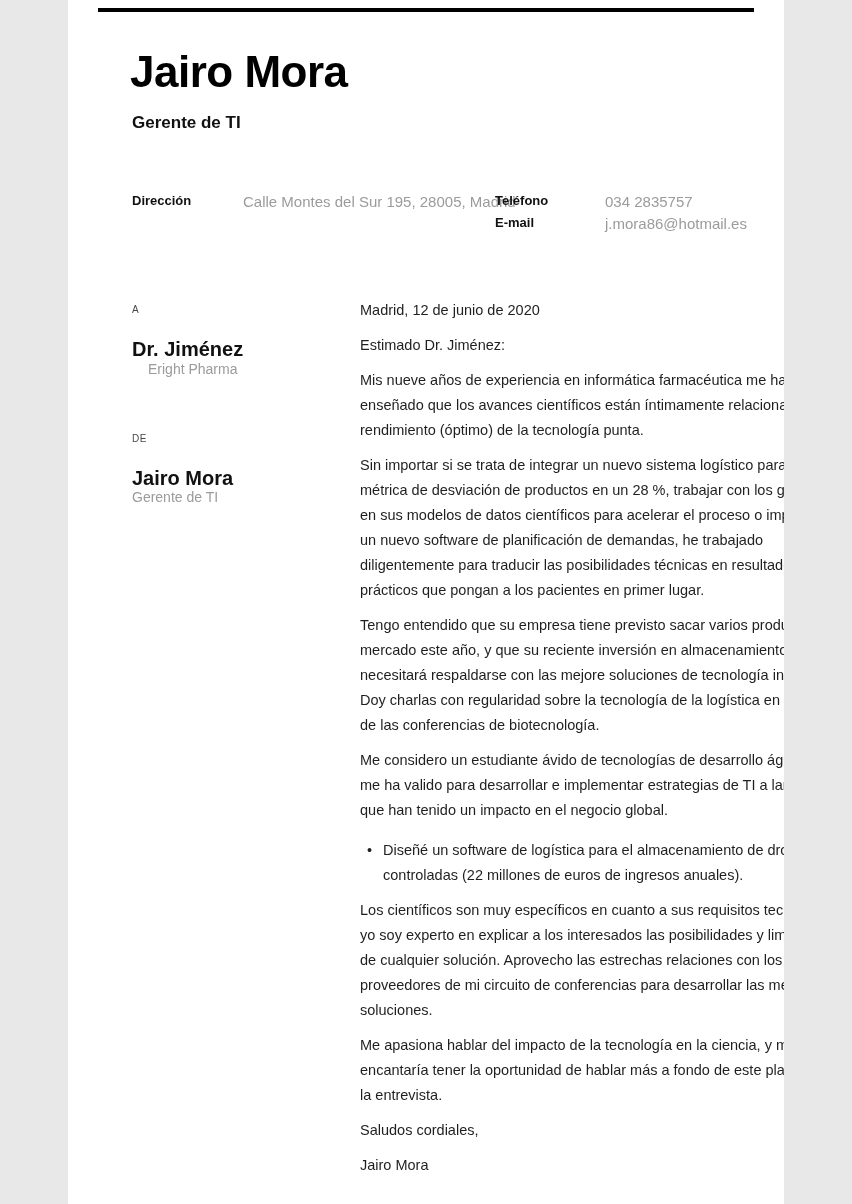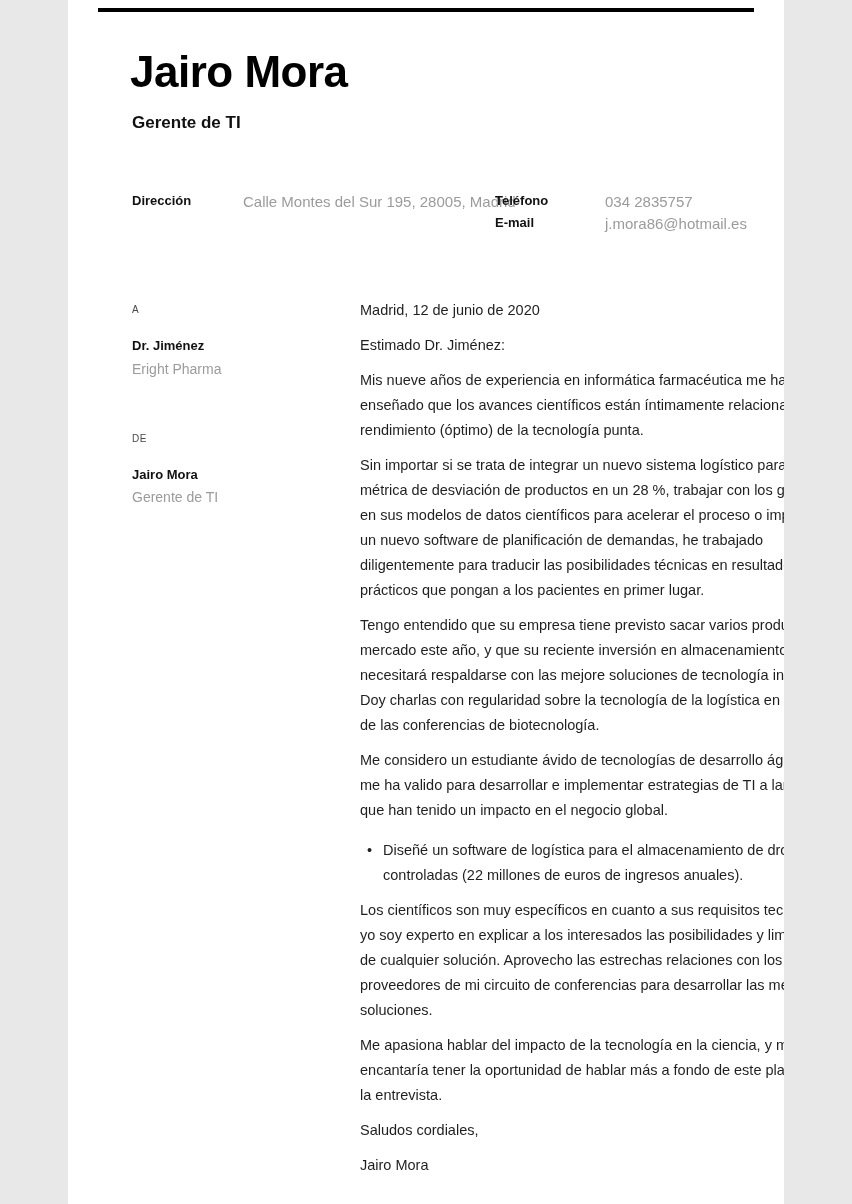--- a/index.html
+++ b/index.html
@@ -41,28 +41,28 @@
   .c-phone-lbl{top:193px;left:427px;}
   .c-phone-val{top:193px;left:537px;}
   .c-email-lbl{top:215px;left:427px;}
   .c-email-val{top:215px;left:537px;}
 
   .left-col{position:absolute;top:298px;left:64px;width:200px;}
   .left-col .small-label{
     position:absolute;font-size:10px;letter-spacing:0.6px;color:#474747;
   }
   .left-col .person-name{
-    position:absolute;font-size:13px;font-weight:bold;color:#111111;
+    position:absolute;font-size:20px;font-weight:bold;color:#111111;
   }
   .left-col .person-sub{
     position:absolute;font-size:14px;color:#9b9b9b;
   }
   .to-label{top:6px;left:0;}
   .to-name{top:40px;left:0;}
-  .to-company{top:63px;left:0;}
+  .to-company{top:63px;left:16px;}
   .from-label{top:135px;left:0;}
   .from-name{top:169px;left:0;}
   .from-role{top:191px;left:0;}
 
   .body-col{
     position:absolute;top:298px;left:283px;width:507px;
     font-size:14.5px;line-height:25px;color:#1f1f1f;
   }
   .body-col p{margin:0 0 10px 9px;}
   .body-col ul{

